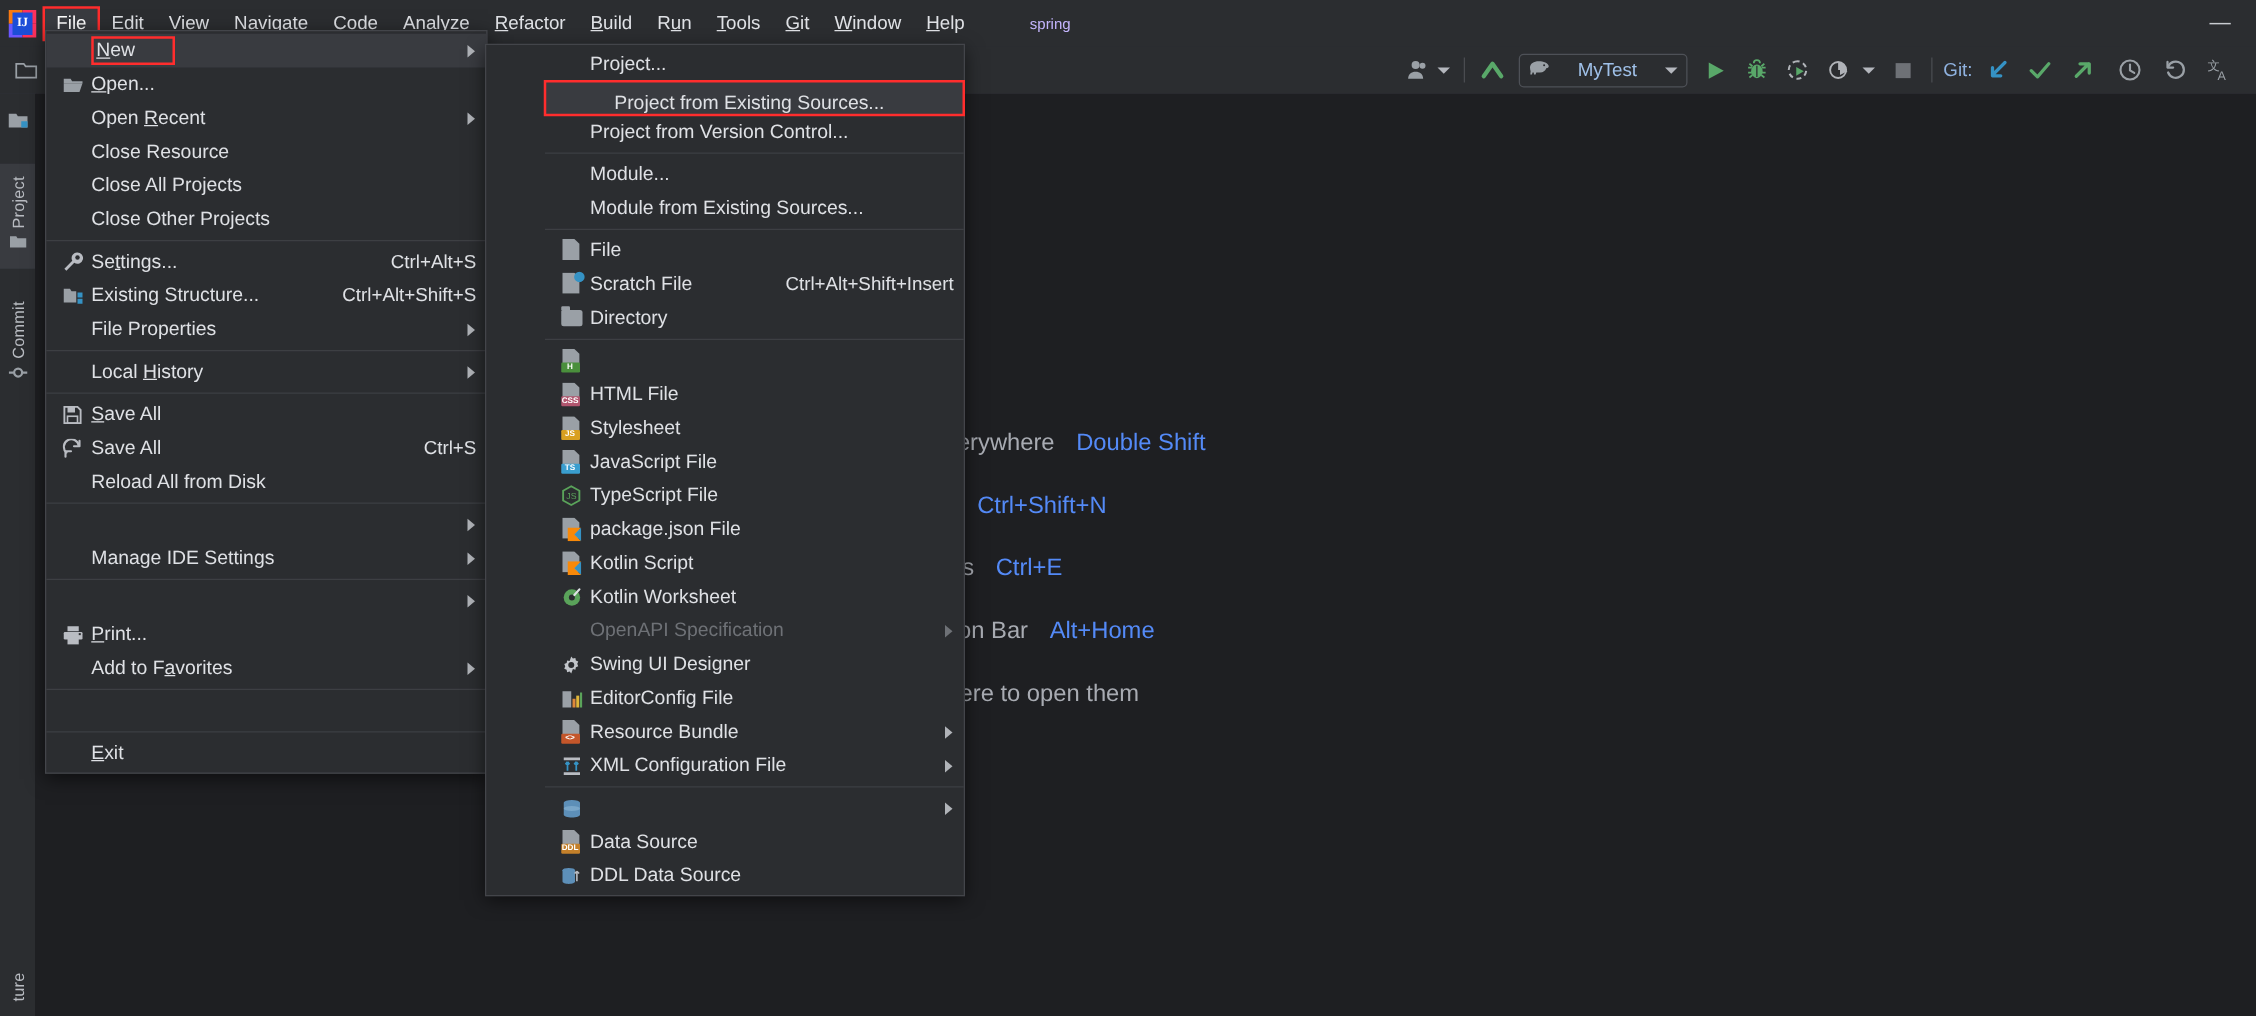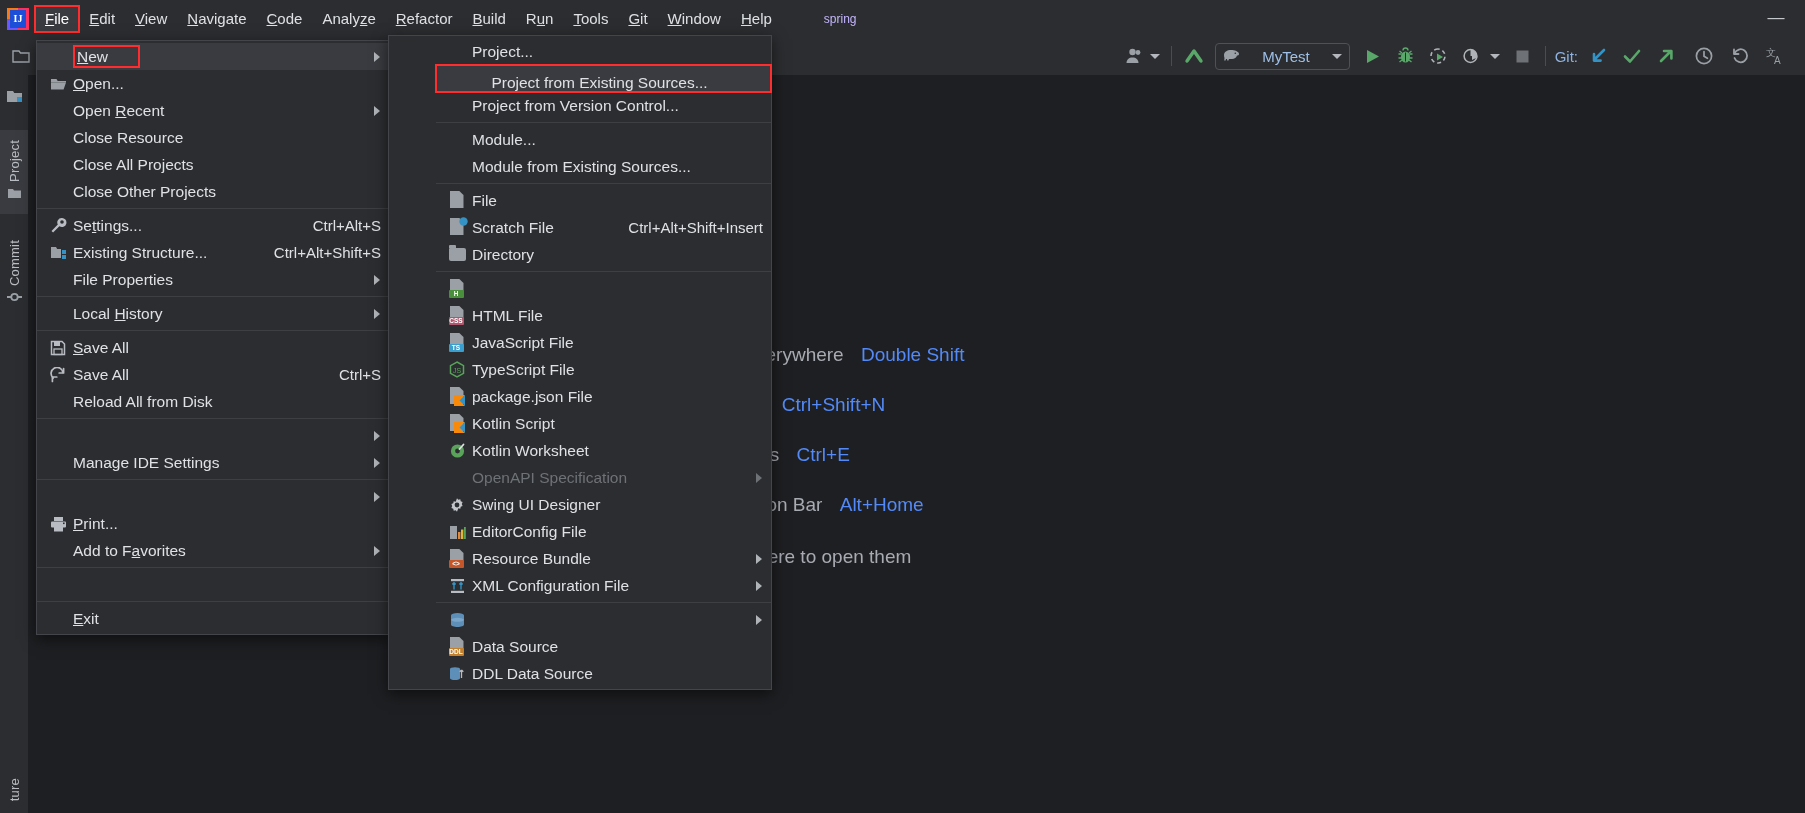--- a/index.html
+++ b/index.html
@@ -90,21 +90,21 @@
   }
   .hint-row{white-space:nowrap;}
   .hint-key{color:#548af7;margin-left:12px;}
   .hint-arrow{color:#8a8d93;margin-right:6px;font-size:13px;}
   
   .menu-popup{
     position:absolute;background:#2b2d30;border:1px solid #43454a;
     box-shadow:0 4px 14px rgba(0,0,0,.55);
     padding:2px 0;z-index:40;
   }
-  #file-menu{left:36px;top:40px;width:352px;}
+  #file-menu{left:36px;top:24px;width:352px;}
   #new-submenu{left:388px;top:35px;width:335px;padding-left:47px;}
   .mi{
     position:relative;display:flex;align-items:center;height:27px;
     font-size:15.5px;color:#dfe1e5;padding:0 8px 0 0;cursor:default;white-space:nowrap;
   }
   .mi.disabled{color:#6e7176;}
   .mi .ico{
     width:30px;min-width:30px;height:20px;display:flex;align-items:center;justify-content:center;
     margin-left:6px;
   }
@@ -581,20 +581,29 @@
   <div class="mi">
     <span class="ico">
       <span class="ft">
           <span class="page"></span>
           <span class="tag" style="background:#b1566f">CSS</span>
         </span>
     </span>
     <span class="txt">HTML File</span>
   </div>
 
+  <div class="mi">
+    <span class="ico">
+      <span class="ft">
+          <span class="page"></span>
+          <span class="tag" style="background:#d9a020">JS</span>
+        </span>
+    </span>
+    <span class="txt">Stylesheet</span>
+  </div>
 
   <div class="mi">
     <span class="ico">
       <span class="ft">
           <span class="page"></span>
           <span class="tag" style="background:#3a9ecf">TS</span>
         </span>
     </span>
     <span class="txt">JavaScript File</span>
   </div>

